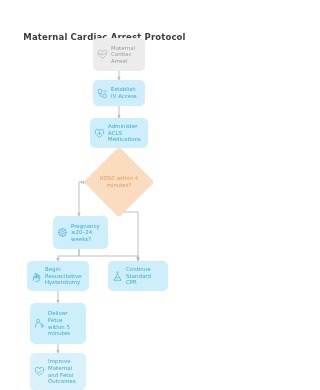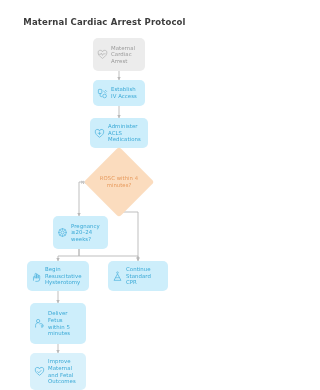--- a/index.html
+++ b/index.html
@@ -19,21 +19,21 @@
   #canvas {
     position: relative;
     width: 209px;
     height: 390px;
     background: #ffffff;
   }
 
   #title {
     position: absolute;
     left: 0;
-    top: 17px;
+    top: 32px;
     width: 209px;
     text-align: center;
     font-size: 8.5px;
     font-weight: bold;
     color: #3c3c3c;
     letter-spacing: 0.15px;
     font-family: "DejaVu Sans", sans-serif;
   }
 
   

